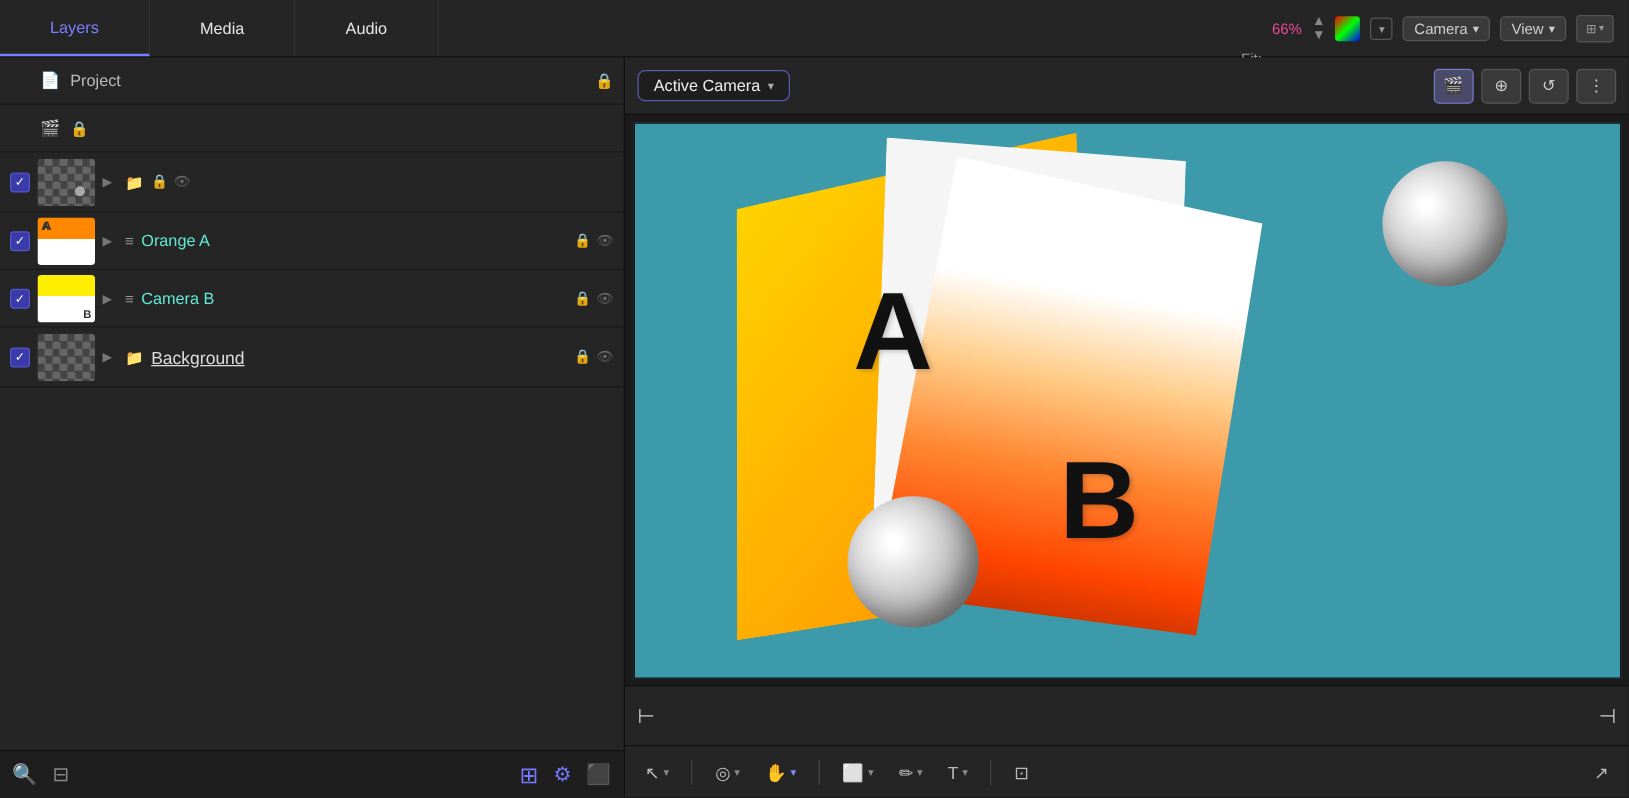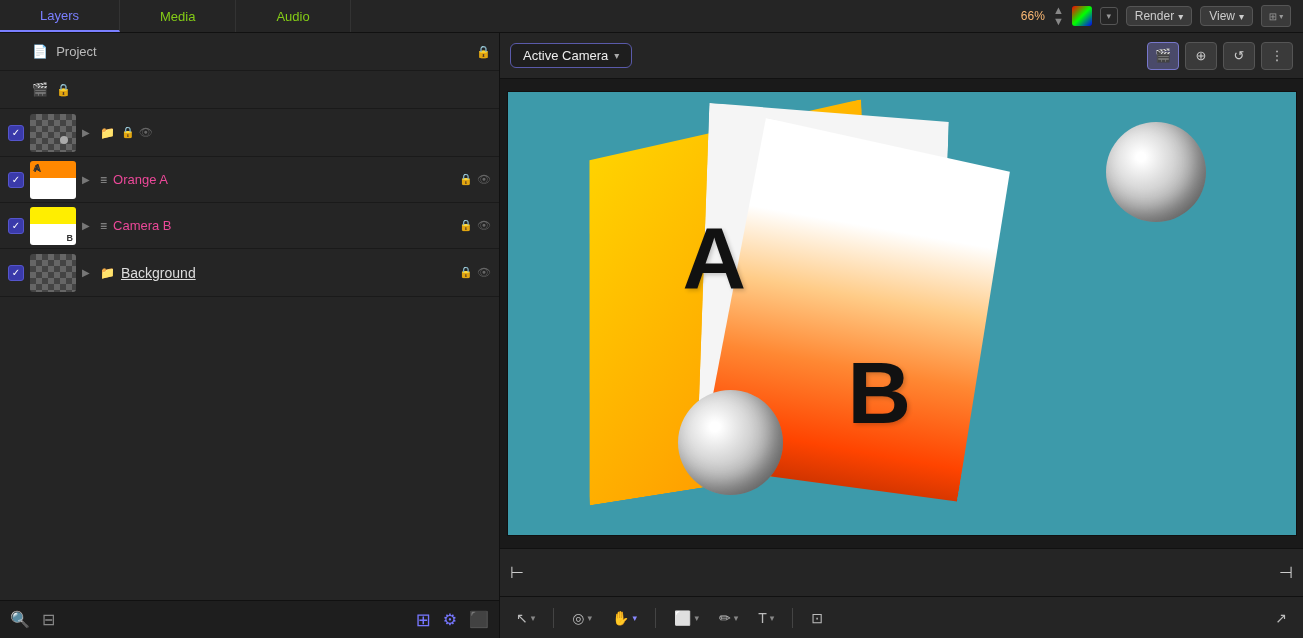--- a/index.html
+++ b/index.html
@@ -14,21 +14,21 @@
     
     .left-panel { width: 500px; background: #252525; display: flex; flex-direction: column; border-right: 1px solid #111; flex-shrink: 0; }
     .layer-row { display: flex; align-items: center; height: 46px; border-bottom: 1px solid #1a1a1a; padding: 0 8px; gap: 6px; cursor: pointer; }
     .layer-row.group { height: 48px; }
     .checkbox { width: 16px; height: 16px; border: 1px solid #555; border-radius: 3px; display: flex; align-items: center; justify-content: center; cursor: pointer; flex-shrink: 0; }
     .checkbox.checked { background: #3a3aaa; border-color: #5555cc; }
     .checkbox.checked::after { content: '✓'; color: #fff; font-size: 10px; }
     .layer-thumb { width: 46px; height: 38px; border-radius: 3px; flex-shrink: 0; overflow: hidden; display: flex; align-items: center; justify-content: center; }
     .thumb-orange-a { background: linear-gradient(to bottom, #f90 50%, white 50%); width: 100%; height: 100%; position: relative; }
     .thumb-orange-a::after { content: 'A'; position: absolute; top: 2px; left: 4px; font-size: 10px; font-weight: bold; color: #333; }
-    .layer-name { flex: 1; color: #ec4899; font-size: 13px; }
+    .layer-name { flex: 1; color: #5eead4; font-size: 13px; }
     .layer-name.group-name { font-size: 14px; color: #ddd; text-decoration: underline; }
     .layer-actions { display: flex; gap: 4px; align-items: center; color: #666; font-size: 11px; }
     .expand-arrow { color: #777; font-size: 10px; width: 12px; flex-shrink: 0; }
 
     
     .layer-row-header { display: flex; align-items: center; height: 38px; border-bottom: 1px solid #1a1a1a; padding: 0 8px; gap: 8px; color: #999; }
     .header-name { flex: 1; color: #bbb; font-size: 13px; }
     .lock-icon { color: #666; font-size: 12px; }
 
     
@@ -61,23 +61,23 @@
     .playback-btn { color: #ccc; font-size: 16px; cursor: pointer; }
 
     
     .bottom-tools { height: 42px; background: #252525; border-top: 1px solid #111; display: flex; align-items: center; padding: 0 10px; gap: 8px; flex-shrink: 0; }
     .btool { display: flex; align-items: center; gap: 3px; color: #bbb; font-size: 14px; cursor: pointer; padding: 3px 6px; border-radius: 4px; }
     .btool .arrow { font-size: 9px; color: #888; }
     .btool-sep { width: 1px; height: 20px; background: #444; margin: 0 4px; }
     .btool-right { margin-left: auto; display: flex; align-items: center; gap: 8px; }
 
     
-    .full-top { display: flex; height: 33px; background: #252525; border-bottom: 1px solid #111; flex-shrink: 0; }
+    .full-top { display: flex; height: 46px; background: #252525; border-bottom: 1px solid #111; flex-shrink: 0; }
     .tab-section { display: flex; flex: 1; }
-    .tab-item { display: flex; align-items: center; justify-content: center; padding: 0 40px; cursor: pointer; color: #84cc16; font-size: 13px; border-right: 1px solid #333; }
+    .tab-item { display: flex; align-items: center; justify-content: center; padding: 0 40px; cursor: pointer; color: #e5e5e5; font-size: 13px; border-right: 1px solid #333; }
     .tab-item.active { color: #7a7fff; border-bottom: 2px solid #7a7fff; }
     .top-controls { display: flex; align-items: center; gap: 8px; padding: 0 12px; }
 
     .checkerboard { background-image: repeating-conic-gradient(#666 0% 25%, #444 0% 50%); background-size: 12px 12px; }
 
     .spinner-arrows { font-size: 11px; color: #888; display: flex; flex-direction: column; line-height: 1; }
   </style>
 </head>
 <body>
 
@@ -88,31 +88,31 @@
     </div>
     <div class="tab-item">
       <span>Media</span>
     </div>
     <div class="tab-item">
       <span>Audio</span>
     </div>
   </div>
   <div class="top-controls">
     <span style="color:#999;font-size:12px;margin-top:48px;">Fit:</span>
-    <span style="color:#fdba74;font-size:12px;">66%</span>
+    <span style="color:#ec4899;font-size:12px;">66%</span>
     <div class="spinner-arrows">
       <span>▲</span>
         <span>▼</span>
     </div>
     <div class="color-swatch"></div>
     <div style="width:18px;height:18px;border:1px solid #555;border-radius:3px;display:flex;align-items:center;justify-content:center;cursor:pointer;">
         <span style="font-size:9px;color:#999;">▾</span>
       </div>
     <div class="dropdown-btn">
-      <span>Render</span>
+      <span>Camera</span>
     </div>
     <div class="dropdown-btn">
       <span>View</span>
     </div>
     <div style="width:30px;height:22px;background:#3a3a3a;border:1px solid #555;border-radius:3px;display:flex;align-items:center;justify-content:center;cursor:pointer;gap:2px;">
       <span style="font-size:10px;color:#999;">⊞</span>
       <span style="font-size:8px;color:#999;">▾</span>
     </div>
   </div>
 </div>

